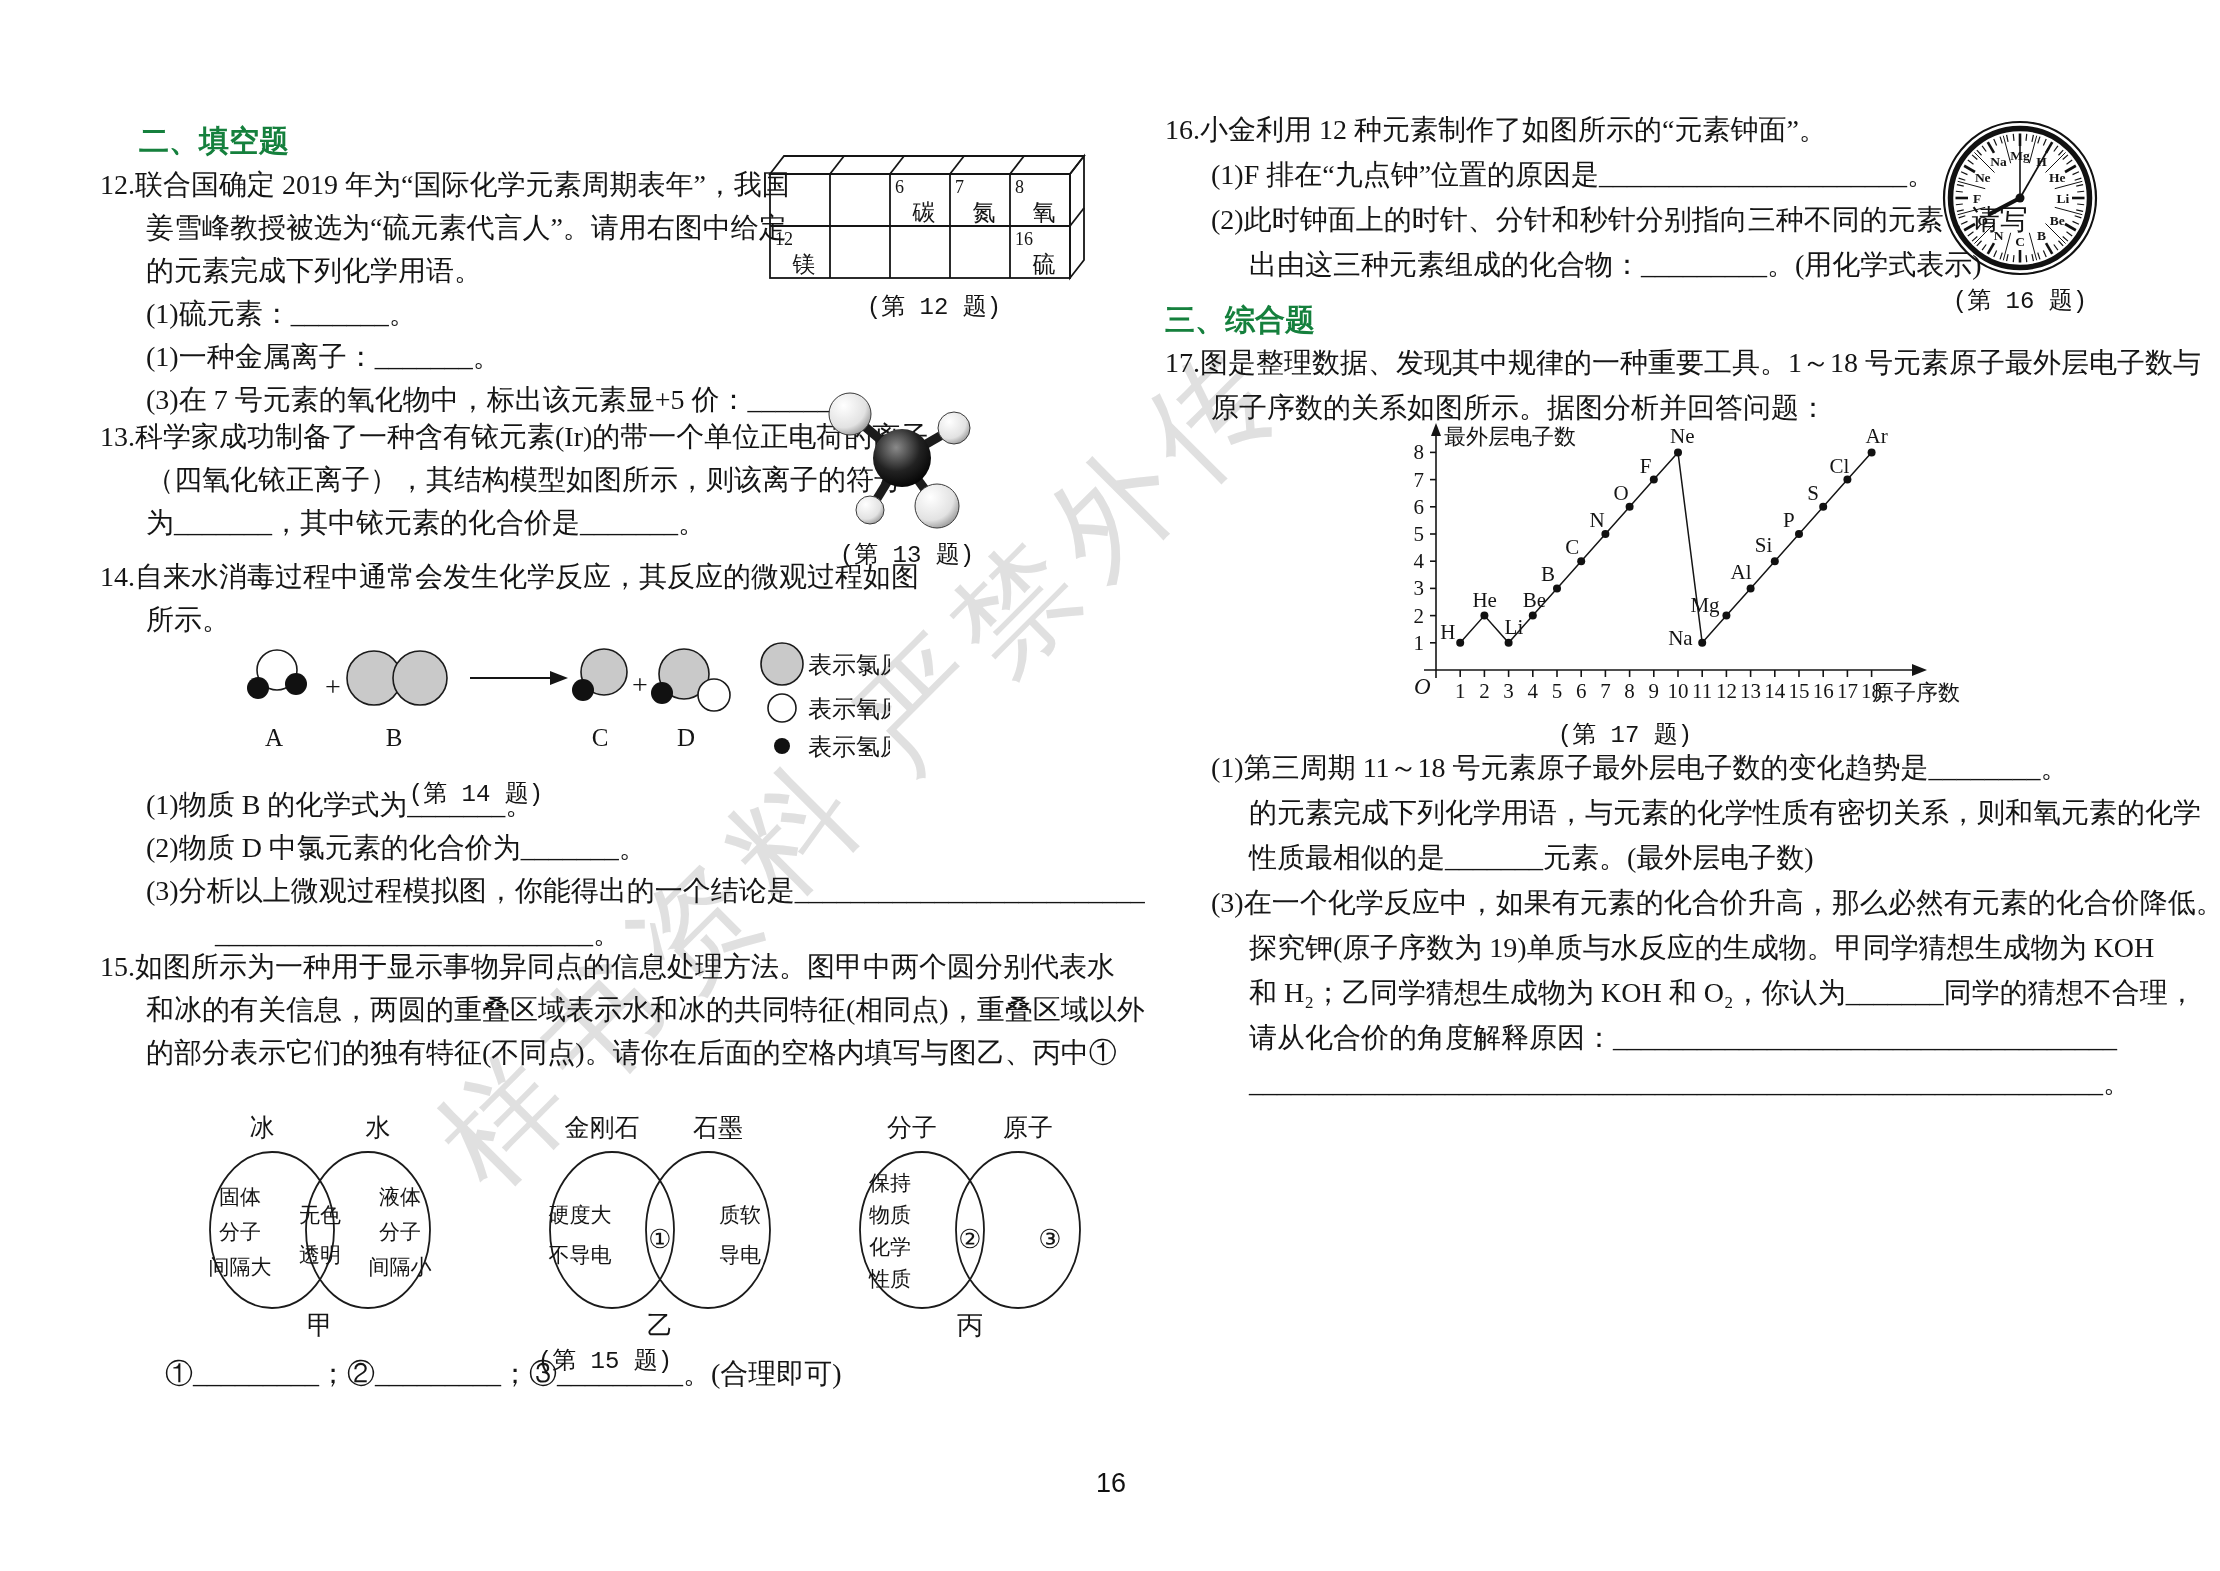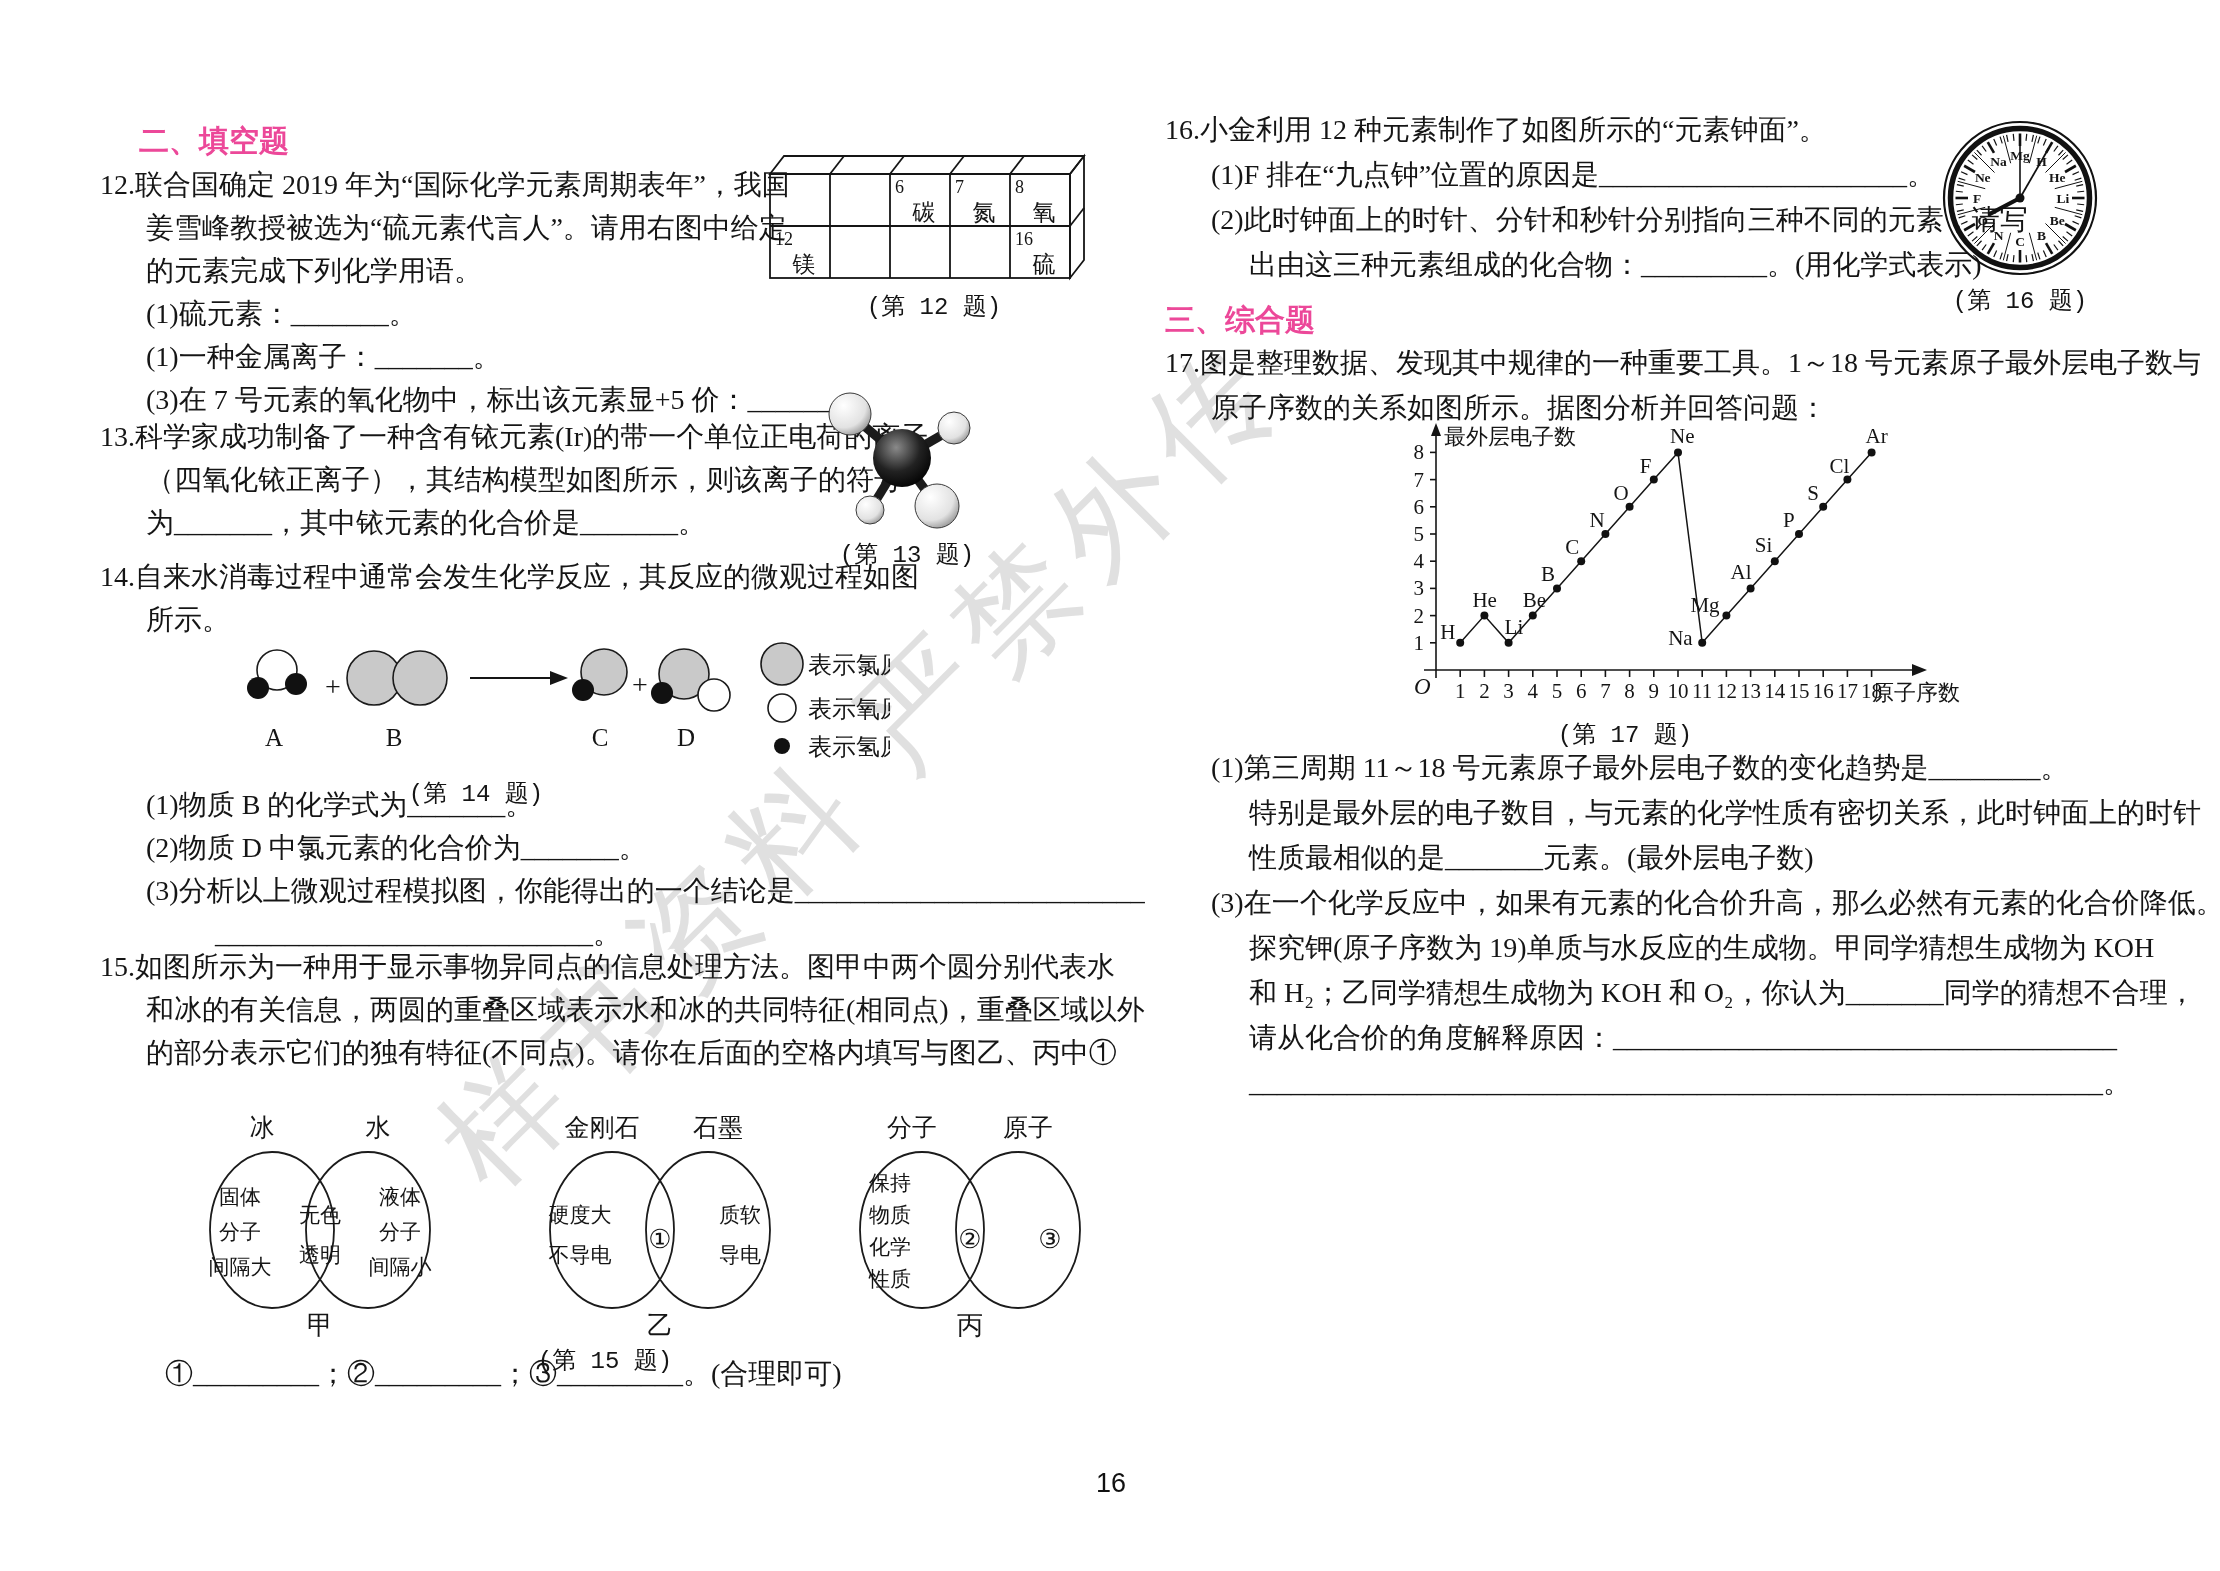--- a/index.html
+++ b/index.html
@@ -2,21 +2,21 @@
 <html><head>
 <meta charset="utf-8">
 <style>
   html,body{margin:0;padding:0;background:#ffffff;}
   .page{position:relative;width:2220px;height:1571px;background:#fff;overflow:hidden;
         font-family:"Liberation Serif","DejaVu Serif",serif;color:#151515;}
   .watermark{position:absolute;left:520px;top:1060px;font-size:120px;letter-spacing:16px;
         color:#c7c7c7;opacity:.55;white-space:nowrap;transform:rotate(-45deg);
         transform-origin:left bottom;z-index:0;}
   .blk{position:absolute;z-index:1;}
-  .sec-h{position:absolute;z-index:1;font-size:30px;font-weight:bold;color:#ec4899;
+  .sec-h{position:absolute;z-index:1;font-size:30px;font-weight:bold;color:#15803d;
         font-family:"Liberation Sans","DejaVu Sans",sans-serif;}
   .ln{white-space:pre;font-size:28px;}
   .lh43 .ln{line-height:43px;}
   .lh45 .ln{line-height:45px;}
   .ind1{padding-left:46px;}
   .ind2a{padding-left:115px;}
   .ind2b{padding-left:84px;}
   .fig{position:absolute;z-index:1;text-align:center;}
   .figcap{font-size:24px;white-space:pre;font-family:Liberation Mono, monospace;}
   svg text{font-family:"Liberation Serif","DejaVu Serif",serif;fill:#151515;}
@@ -398,21 +398,21 @@
           <text x="407.2" y="81.80000000000001" font-size="21">S</text>
           <circle cx="447.4" cy="61.599999999999994" r="4" fill="#111"></circle>
           <text x="429.4" y="54.599999999999994" font-size="21">Cl</text>
           <circle cx="471.59999999999997" cy="34.400000000000006" r="4" fill="#111"></circle>
           <text x="465.59999999999997" y="25.400000000000006" font-size="21">Ar</text>
         </svg></div>
     <div class="figcap" style="padding-right:120px">(第 17 题)</div>
   </div>
   <div class="blk lh45" style="left:1165px;top:745px;width:1000px">
     <div class="ln ind1">(1)第三周期 11～18 号元素原子最外层电子数的变化趋势是________。</div>
-    <div class="ln ind2b">特别是最外层的电子数目，与元素的化学性质有密切关系，此时钟面上的时针</div>
+    <div class="ln ind2b">的元素完成下列化学用语，与元素的化学性质有密切关系，则和氧元素的化学</div>
     <div class="ln ind2b">性质最相似的是_______元素。(最外层电子数)</div>
     <div class="ln ind1">(3)在一个化学反应中，如果有元素的化合价升高，那么必然有元素的化合价降低。</div>
     <div class="ln ind2b">探究钾(原子序数为 19)单质与水反应的生成物。甲同学猜想生成物为 KOH</div>
     <div class="ln ind2b">和 H₂；乙同学猜想生成物为 KOH 和 O₂，你认为_______同学的猜想不合理，</div>
     <div class="ln ind2b">请从化合价的角度解释原因：____________________________________</div>
     <div class="ln ind2b">_____________________________________________________________。</div>
   </div>
 
   <div class="pageno" style="left:1096px;top:1468px">16</div>
 </div>

